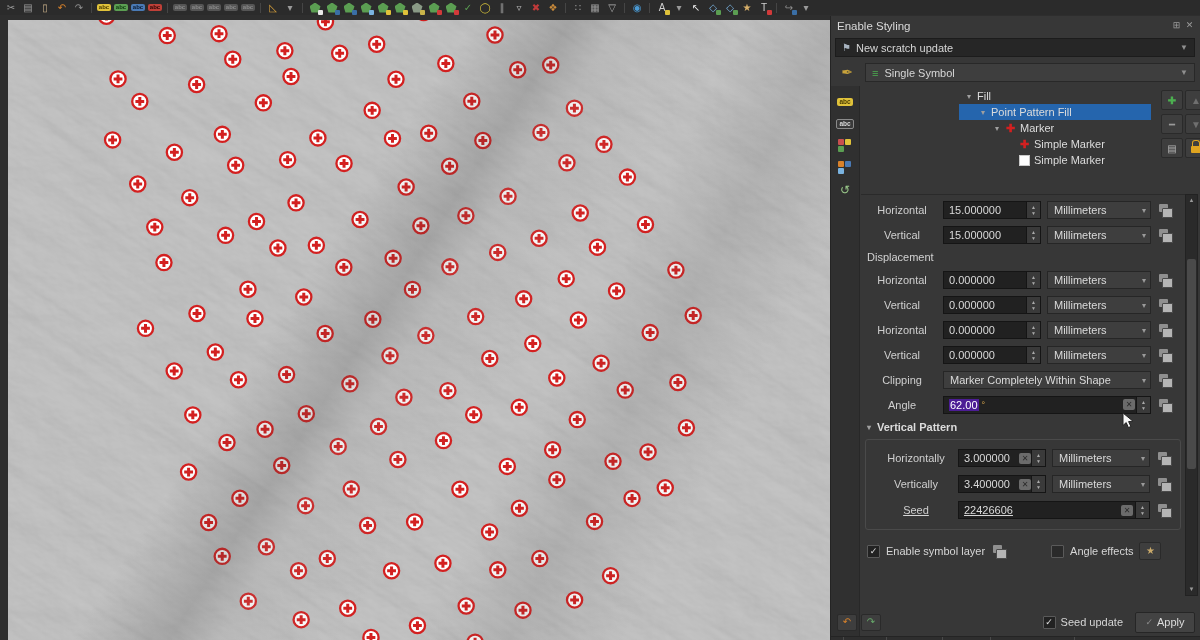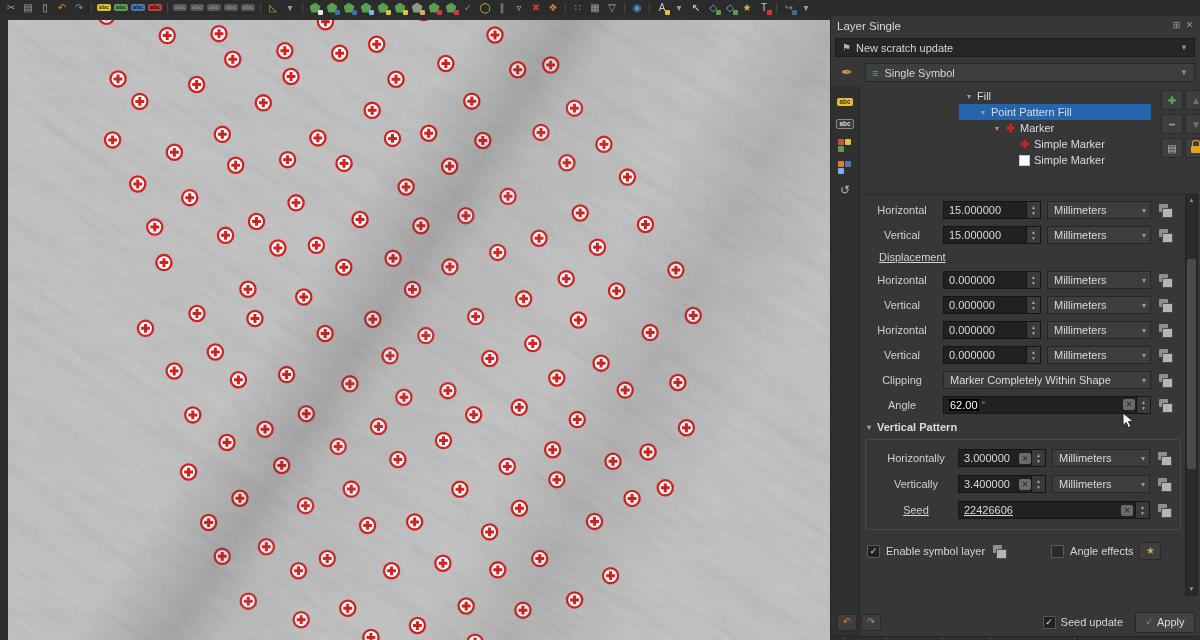--- a/index.html
+++ b/index.html
@@ -58,35 +58,35 @@
         display:flex;align-items:center;justify-content:center;font-size:10px;color:#6f6f6f;}
   .tbtn .plus{color:#4caf50;font-weight:bold;}
   .lock{position:relative;width:10px;height:9px;}
   .lock:before{content:"";position:absolute;left:1px;top:-4px;width:6px;height:5px;border:1.5px solid #e0a520;border-bottom:none;border-radius:3px 3px 0 0;}
   .lock:after{content:"";position:absolute;left:0;top:2px;width:10px;height:7px;background:#e0a520;border-radius:1px;}
 
   
   #settings{position:absolute;left:30px;top:178px;width:324px;height:402px;border-top:1px solid #2a2a2a;overflow:hidden;padding-top:2px;}
   .srow{display:grid;grid-template-columns:70px 98px 104px 20px;gap:6px;align-items:center;height:25px;padding-left:6px;}
   .srow.wide{grid-template-columns:70px 208px 20px;}
-  .sect{height:20px;line-height:20px;padding-left:18px;color:#d2d2d2;text-decoration:underline;}
+  .sect{height:20px;line-height:20px;padding-left:6px;color:#d2d2d2;}
   .lbl{color:#cfcfcf;white-space:nowrap;overflow:hidden;text-align:center;}
   .field{position:relative;height:18px;background:#212121;border:1px solid #151515;line-height:17px;
          padding:0 15px 0 5px;box-sizing:border-box;color:#dadada;white-space:nowrap;overflow:hidden;}
   .spin-btns{position:absolute;right:0;top:0;width:13px;height:100%;background:#3a3a3a;border-left:1px solid #151515;
              display:flex;flex-direction:column;align-items:center;justify-content:center;font-size:5px;color:#aaa;line-height:6px;}
   .clear-x{position:absolute;right:15px;top:2.5px;width:12px;height:11px;background:#6b6b6b;border-radius:2px;
            color:#2a2a2a;font-size:8px;line-height:11px;text-align:center;}
   .combo{position:relative;height:18px;background:#3e3e3e;border:1px solid #262626;line-height:17px;
          padding:0 14px 0 6px;box-sizing:border-box;color:#dadada;white-space:nowrap;overflow:hidden;}
   .combo .arrow{position:absolute;right:4px;top:0;color:#9a9a9a;font-size:8px;}
   .ddbtn{position:relative;width:18px;height:14px;}
   .ddbtn:before{content:"";position:absolute;left:2px;top:1px;width:9px;height:8px;background:#8f8f8f;border-radius:1px;}
   .ddbtn:after{content:"";position:absolute;left:5px;top:5px;width:9px;height:8px;background:#b5b5b5;border:1px solid #4a4a4a;border-radius:1px;}
-  .sel-val{background:#000000;color:#fff;padding:0 1px;}
+  .sel-val{background:#4c1d95;color:#fff;padding:0 1px;}
   .deg{color:#d8a44a;font-size:9px;vertical-align:top;}
 
   #rand-group{margin:2px 4px 0 4px;border:1px solid #4a4a4a;border-radius:3px;padding:5px 0 6px 8px;}
   #rand-group .srow{grid-template-columns:72px 88px 98px 20px;height:26px;}
   #rand-group .srow.seed{grid-template-columns:72px 192px 20px;text-decoration:underline;}
   .rand-head{height:20px;display:flex;align-items:center;gap:6px;font-weight:bold;color:#dcdcdc;padding-left:6px;}
   .exp-arrow{font-size:8px;color:#9f9f9f;}
 
   .chk{width:11px;height:11px;background:#222;border:1px solid #5a5a5a;color:#e0e0e0;font-size:9px;line-height:11px;text-align:center;border-radius:1px;}
   #enable-row{display:flex;align-items:center;gap:6px;height:30px;margin-top:6px;padding-left:6px;}
@@ -854,21 +854,21 @@
           <g>
             <circle cx="440.15858807116587" cy="633.2837620444066" r="7.6" fill="#ffffff" stroke="#d32020" stroke-width="2.3"></circle>
             <path d="M 435.7585880711659 633.2837620444066 H 444.55858807116584 M 440.15858807116587 628.8837620444066 V 637.6837620444065" stroke="#d32020" stroke-width="3" fill="none"></path>
           </g>
         </g>
     </svg>
     <div id="valley"></div>
   </div>
 
   <div id="panel">
-    <div id="panel-title">Layer Single</div>
+    <div id="panel-title">Enable Styling</div>
     <div class="title-btn" style="right:18px;">⊞</div>
     <div class="title-btn" style="right:5px;">✕</div>
 
     <div id="layer-combo">
       <span style="color:#a8b4c0;font-size:10px;">⚑</span>
       <span>New scratch update</span>
       <span class="arrow">▼</span>
     </div>
 
     <div id="brush-tab">✒</div>

